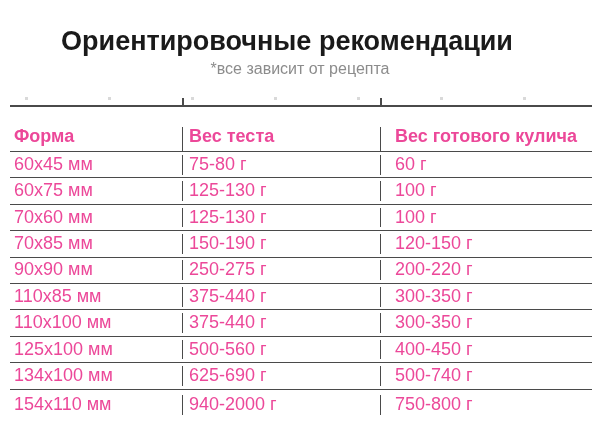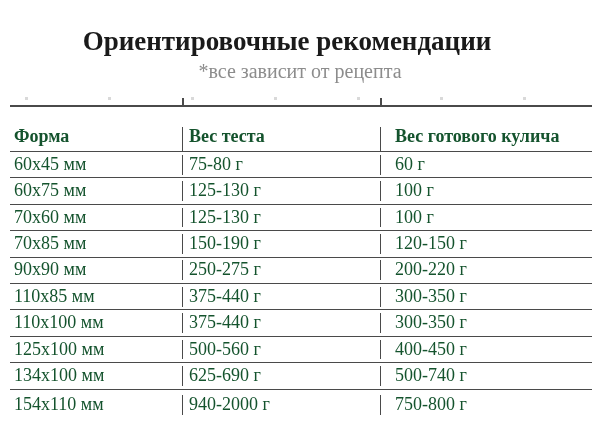--- a/index.html
+++ b/index.html
@@ -6,40 +6,40 @@
     margin: 0;
     padding: 0;
     background: #ffffff;
   }
   .page {
     position: relative;
     width: 600px;
     height: 426px;
     background: #ffffff;
     overflow: hidden;
-    font-family: Liberation Serif, serif;
+    font-family: Liberation Sans, sans-serif;
   }
   .title {
     position: absolute;
     top: 26px;
     left: 0;
     width: 574px;
     text-align: center;
     font-size: 27px;
     font-weight: bold;
     color: #1a1a1a;
     letter-spacing: 0px;
   }
   .subtitle {
     position: absolute;
     top: 60px;
     left: 0;
     width: 600px;
     text-align: center;
-    font-size: 20px;
+    font-size: 16px;
     color: #8c8c8c;
   }
   
   .marks {
     position: absolute;
     top: 97px;
     left: 25px;
     width: 530px;
     height: 3px;
     background: repeating-linear-gradient(
@@ -58,21 +58,21 @@
   .stub1 { left: 182px; }
   .stub2 { left: 380px; }
 
   .tbl {
     position: absolute;
     top: 105px;
     left: 10px;
     width: 582px;
     border-top: 2px solid #4a4a4a;
     font-size: 18px;
-    color: #14532d;
+    color: #ec4899;
   }
   .row {
     display: flex;
     height: 25.4px;
     border-bottom: 1.5px solid #4a4a4a;
     align-items: center;
   }
   .row:last-child {
     border-bottom: none;
     align-items: flex-end;

